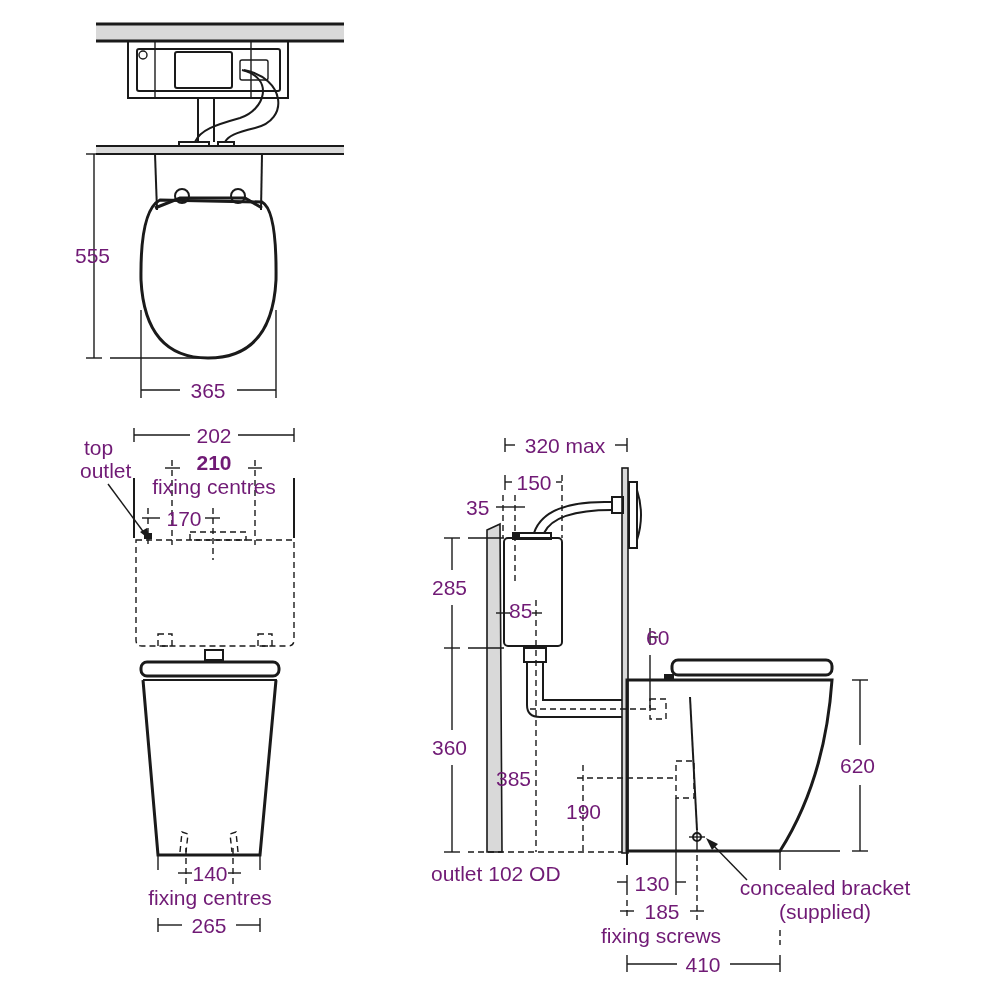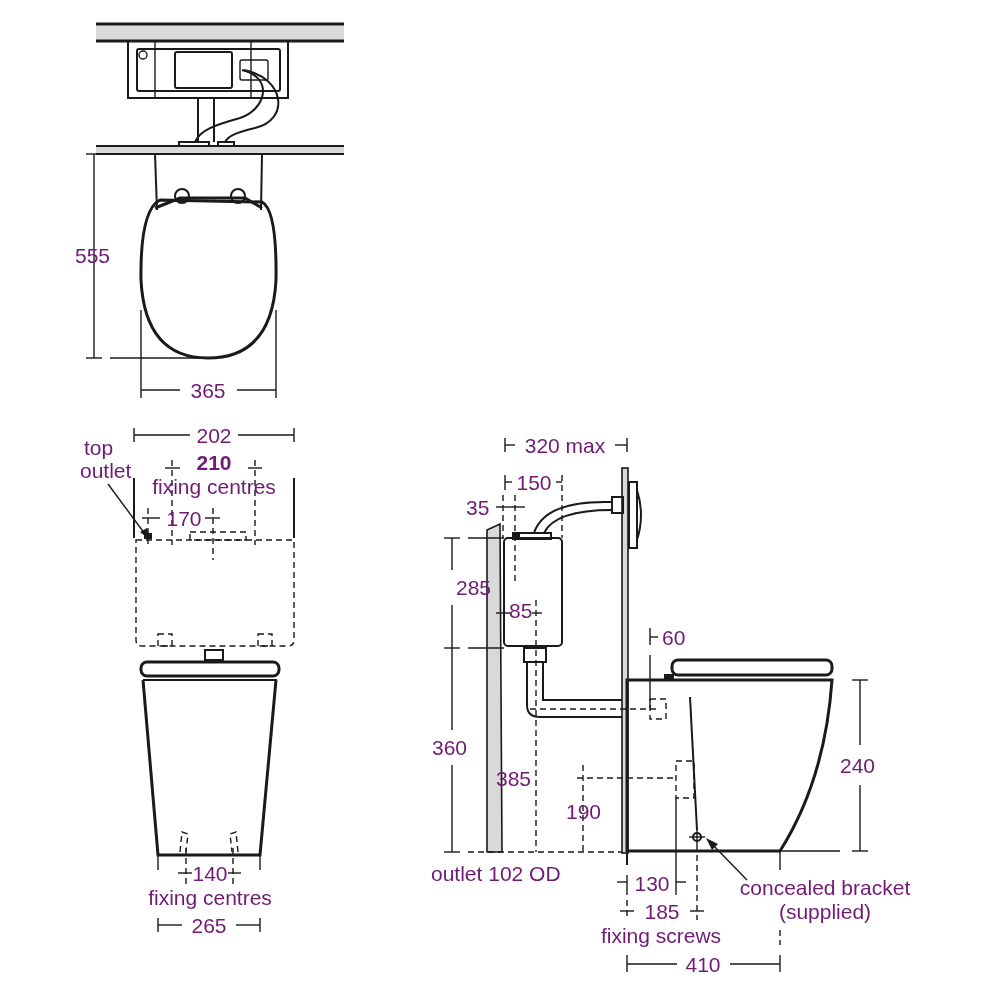--- a/index.html
+++ b/index.html
@@ -219,25 +219,25 @@
 <div class="label ctr" style="left:214px;top:452px;font-weight:bold;">210</div>
 <div class="label ctr" style="left:214px;top:476px;">fixing centres</div>
 <div class="label ctr" style="left:184px;top:508px;">170</div>
 <div class="label ctr" style="left:210px;top:863px;">140</div>
 <div class="label ctr" style="left:210px;top:887px;">fixing centres</div>
 <div class="label ctr" style="left:209px;top:915px;">265</div>
 
 <div class="label ctr" style="left:565px;top:435px;">320 max</div>
 <div class="label ctr" style="left:534px;top:472px;">150</div>
 <div class="label" style="left:466px;top:497px;">35</div>
-<div class="label" style="left:456px;top:577px;">285</div>
+<div class="label" style="left:432px;top:577px;">285</div>
 <div class="label" style="left:509px;top:600px;">85</div>
-<div class="label" style="left:662px;top:627px;text-align:right;">60</div>
+<div class="label" style="left:646px;top:627px;text-align:right;">60</div>
 <div class="label" style="left:432px;top:737px;">360</div>
-<div class="label" style="left:840px;top:755px;">240</div>
+<div class="label" style="left:840px;top:755px;">620</div>
 <div class="label" style="left:496px;top:768px;">385</div>
 <div class="label" style="left:566px;top:801px;">190</div>
 <div class="label" style="left:431px;top:863px;">outlet 102 OD</div>
 <div class="label ctr" style="left:652px;top:873px;">130</div>
 <div class="label ctr" style="left:662px;top:901px;">185</div>
 <div class="label ctr" style="left:661px;top:925px;">fixing screws</div>
 <div class="label ctr" style="left:825px;top:877px;">concealed bracket</div>
 <div class="label ctr" style="left:825px;top:901px;">(supplied)</div>
 <div class="label ctr" style="left:703px;top:954px;">410</div>
 

